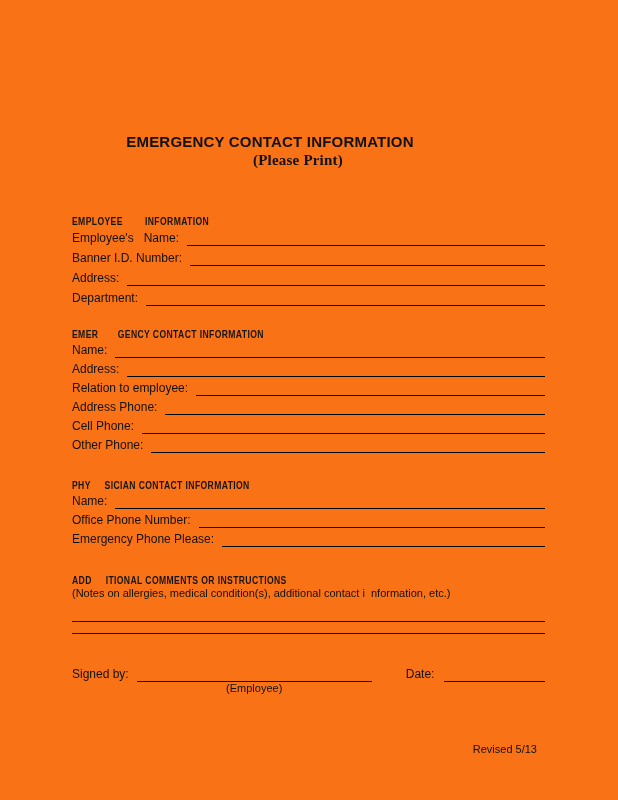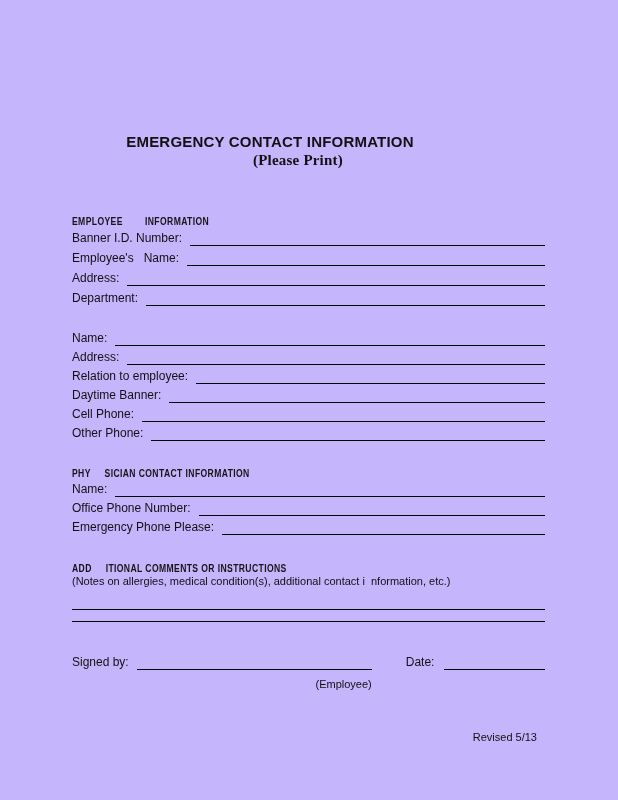--- a/index.html
+++ b/index.html
@@ -1,20 +1,20 @@
 <!DOCTYPE html>
 <html><head>
 <meta charset="utf-8">
 <style>
   html, body { margin: 0; padding: 0; background: #ffffff; }
   .page {
     position: relative;
     width: 618px;
     height: 800px;
-    background: #c4b5fd;
+    background: #f97316;
     overflow: hidden;
     font-family: "Liberation Sans", sans-serif;
     color: #111111;
   }
   .content { padding: 0 73px 0 72px; }
 
   
   .title-block { margin-top: 133px; }
   .title-line {
     text-align: center;
@@ -78,24 +78,23 @@
     margin-left: 8px;
     height: 2px;
     border-bottom: 1.5px solid #000000;
     position: relative;
   }
   .sign-caption {
     position: absolute;
     top: 3px;
     left: 0;
     width: 100%;
-    text-align: right;
+    text-align: center;
     font-size: 11px;
     line-height: 12px;
-    margin-top: 8px;
   }
   .sig-spacer { width: 34px; }
   .date-line {
     flex: 1;
     margin-left: 10px;
     height: 2px;
     border-bottom: 1.5px solid #000000;
   }
 
   
@@ -116,52 +115,55 @@
     <div class="title-block">
       <div class="title-line l1">EMERGENCY CONTACT INFORMATION</div>
       <div class="title-line l2">(Please Print)</div>
     </div>
 
     <div class="sec sec1">
       <div class="sec-header">
         <span>EMPLOYEE        INFORMATION</span>
       </div>
       <div class="row">
+        <span class="lbl">Employee's   Name:</span>
+        <span class="fill-line"></span>
+      </div>
+      <div class="row">
         <span class="lbl">Banner I.D. Number:</span>
         <span class="fill-line"></span>
       </div>
       <div class="row">
-        <span class="lbl">Employee's   Name:</span>
-        <span class="fill-line"></span>
-      </div>
-      <div class="row">
         <span class="lbl">Address:</span>
         <span class="fill-line"></span>
       </div>
       <div class="row">
         <span class="lbl">Department:</span>
         <span class="fill-line"></span>
       </div>
     </div>
 
     <div class="sec sec2">
+      <div class="sec-header">
+        <span>EMER       GENCY CONTACT INFORMATION</span>
+      </div>
       <div class="row">
         <span class="lbl">Name:</span>
         <span class="fill-line"></span>
       </div>
       <div class="row">
         <span class="lbl">Address:</span>
         <span class="fill-line"></span>
       </div>
       <div class="row">
         <span class="lbl">Relation to employee:</span>
         <span class="fill-line"></span>
       </div>
       <div class="row">
-        <span class="lbl">Daytime Banner:</span>
+        <span class="lbl">Address Phone:</span>
         <span class="fill-line"></span>
       </div>
       <div class="row">
         <span class="lbl">Cell Phone:</span>
         <span class="fill-line"></span>
       </div>
       <div class="row">
         <span class="lbl">Other Phone:</span>
         <span class="fill-line"></span>
       </div>

